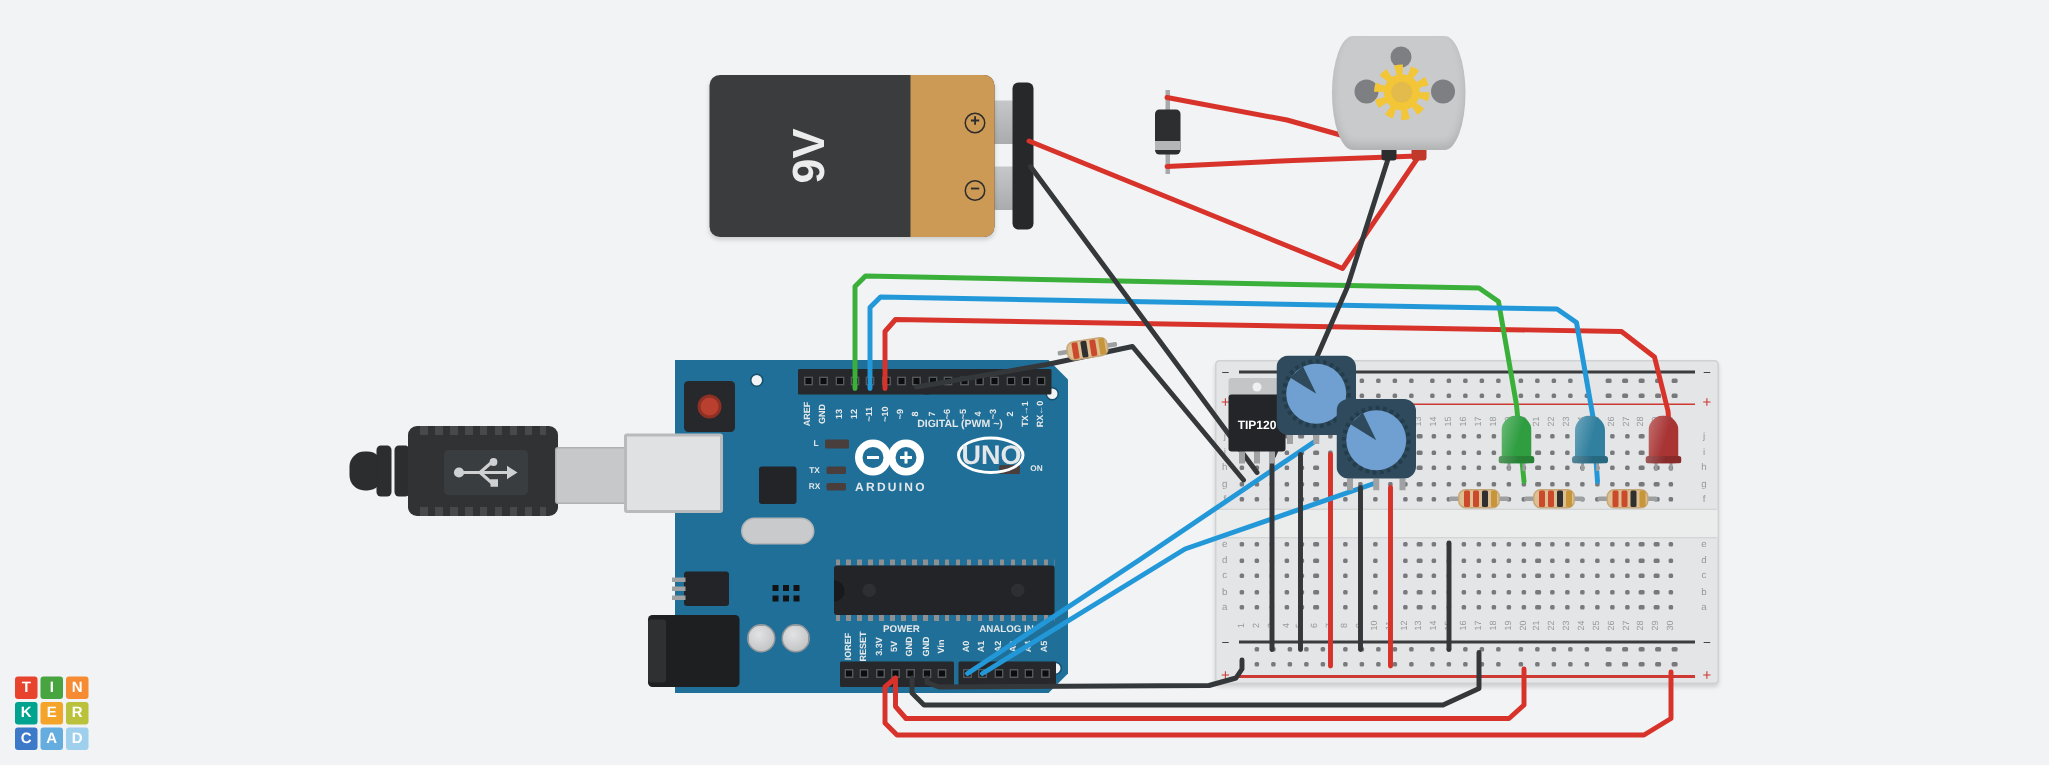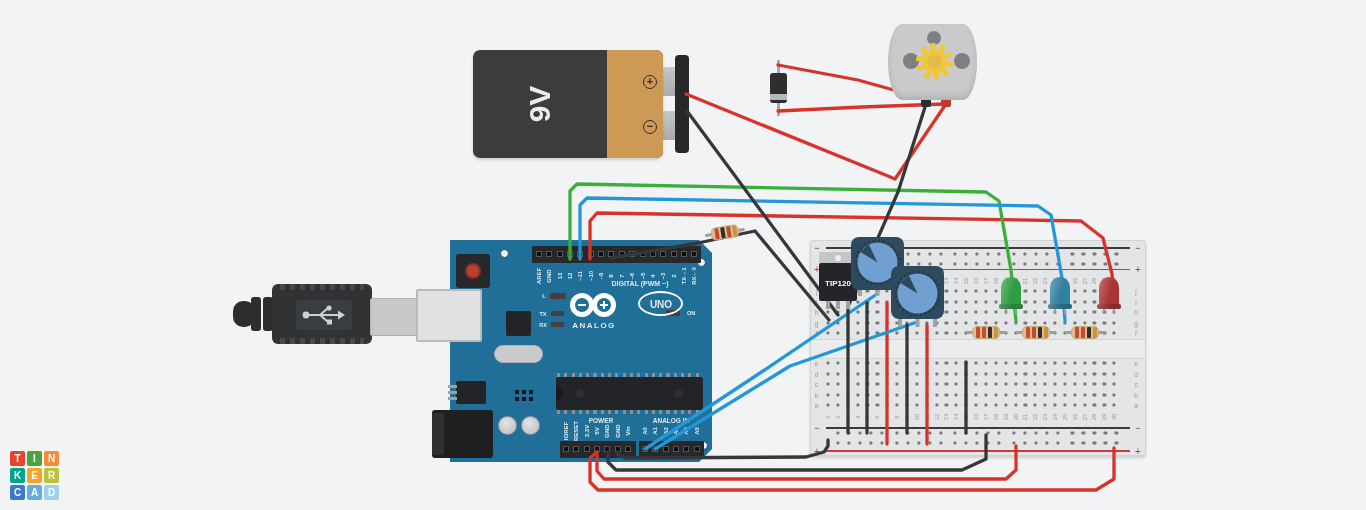--- a/index.html
+++ b/index.html
@@ -161,23 +161,23 @@
 
     <svg style="left:566px;top:292px;" width="56" height="26">
       <g fill="none" stroke="#ffffff" stroke-width="5">
         <circle cx="16" cy="13" r="9.5"></circle>
           <circle cx="38" cy="13" r="9.5"></circle>
       </g>
       <rect x="12" y="12" width="8" height="2" fill="#fff"></rect>
       <rect x="34" y="12" width="8" height="2" fill="#fff"></rect>
       <rect x="37" y="9" width="2" height="8" fill="#fff"></rect>
     </svg>
-    <div class="silk" style="left:594px;top:325px;font-size:8px;letter-spacing:1.5px;transform:translate(-50%,-50%);">ANALOG</div>
+    <div class="silk" style="left:594px;top:325px;font-size:8px;letter-spacing:1.5px;transform:translate(-50%,-50%);">ARDUINO</div>
     <div style="left:638px;top:291px;width:45px;height:25px;border:2.5px solid #fff;border-radius:50%;"></div>
-    <div class="silk" style="left:661px;top:304px;font-size:10px;transform:translate(-50%,-50%);">UNO</div>
+    <div class="silk" style="left:661px;top:304px;font-size:18px;transform:translate(-50%,-50%);">UNO</div>
 
     <div class="chip" style="left:506px;top:311px;width:25px;height:25px;"></div>
     <div class="osc"></div>
     <div class="chip" style="left:456px;top:381px;width:30px;height:23px;"></div>
     <div class="leg" style="left:448px;top:385px;width:9px;height:3px;"></div>
     <div class="leg" style="left:448px;top:391px;width:9px;height:3px;"></div>
     <div class="leg" style="left:448px;top:397px;width:9px;height:3px;"></div>
     <div style="left:557px;top:373px;width:146px;height:4px;background:repeating-linear-gradient(90deg,#8d8f91 0 3px,transparent 3px 7.3px);"></div>
     <div style="left:557px;top:410px;width:146px;height:4px;background:repeating-linear-gradient(90deg,#8d8f91 0 3px,transparent 3px 7.3px);"></div>
     <div class="chip" style="left:556px;top:377px;width:147px;height:33px;"></div>

